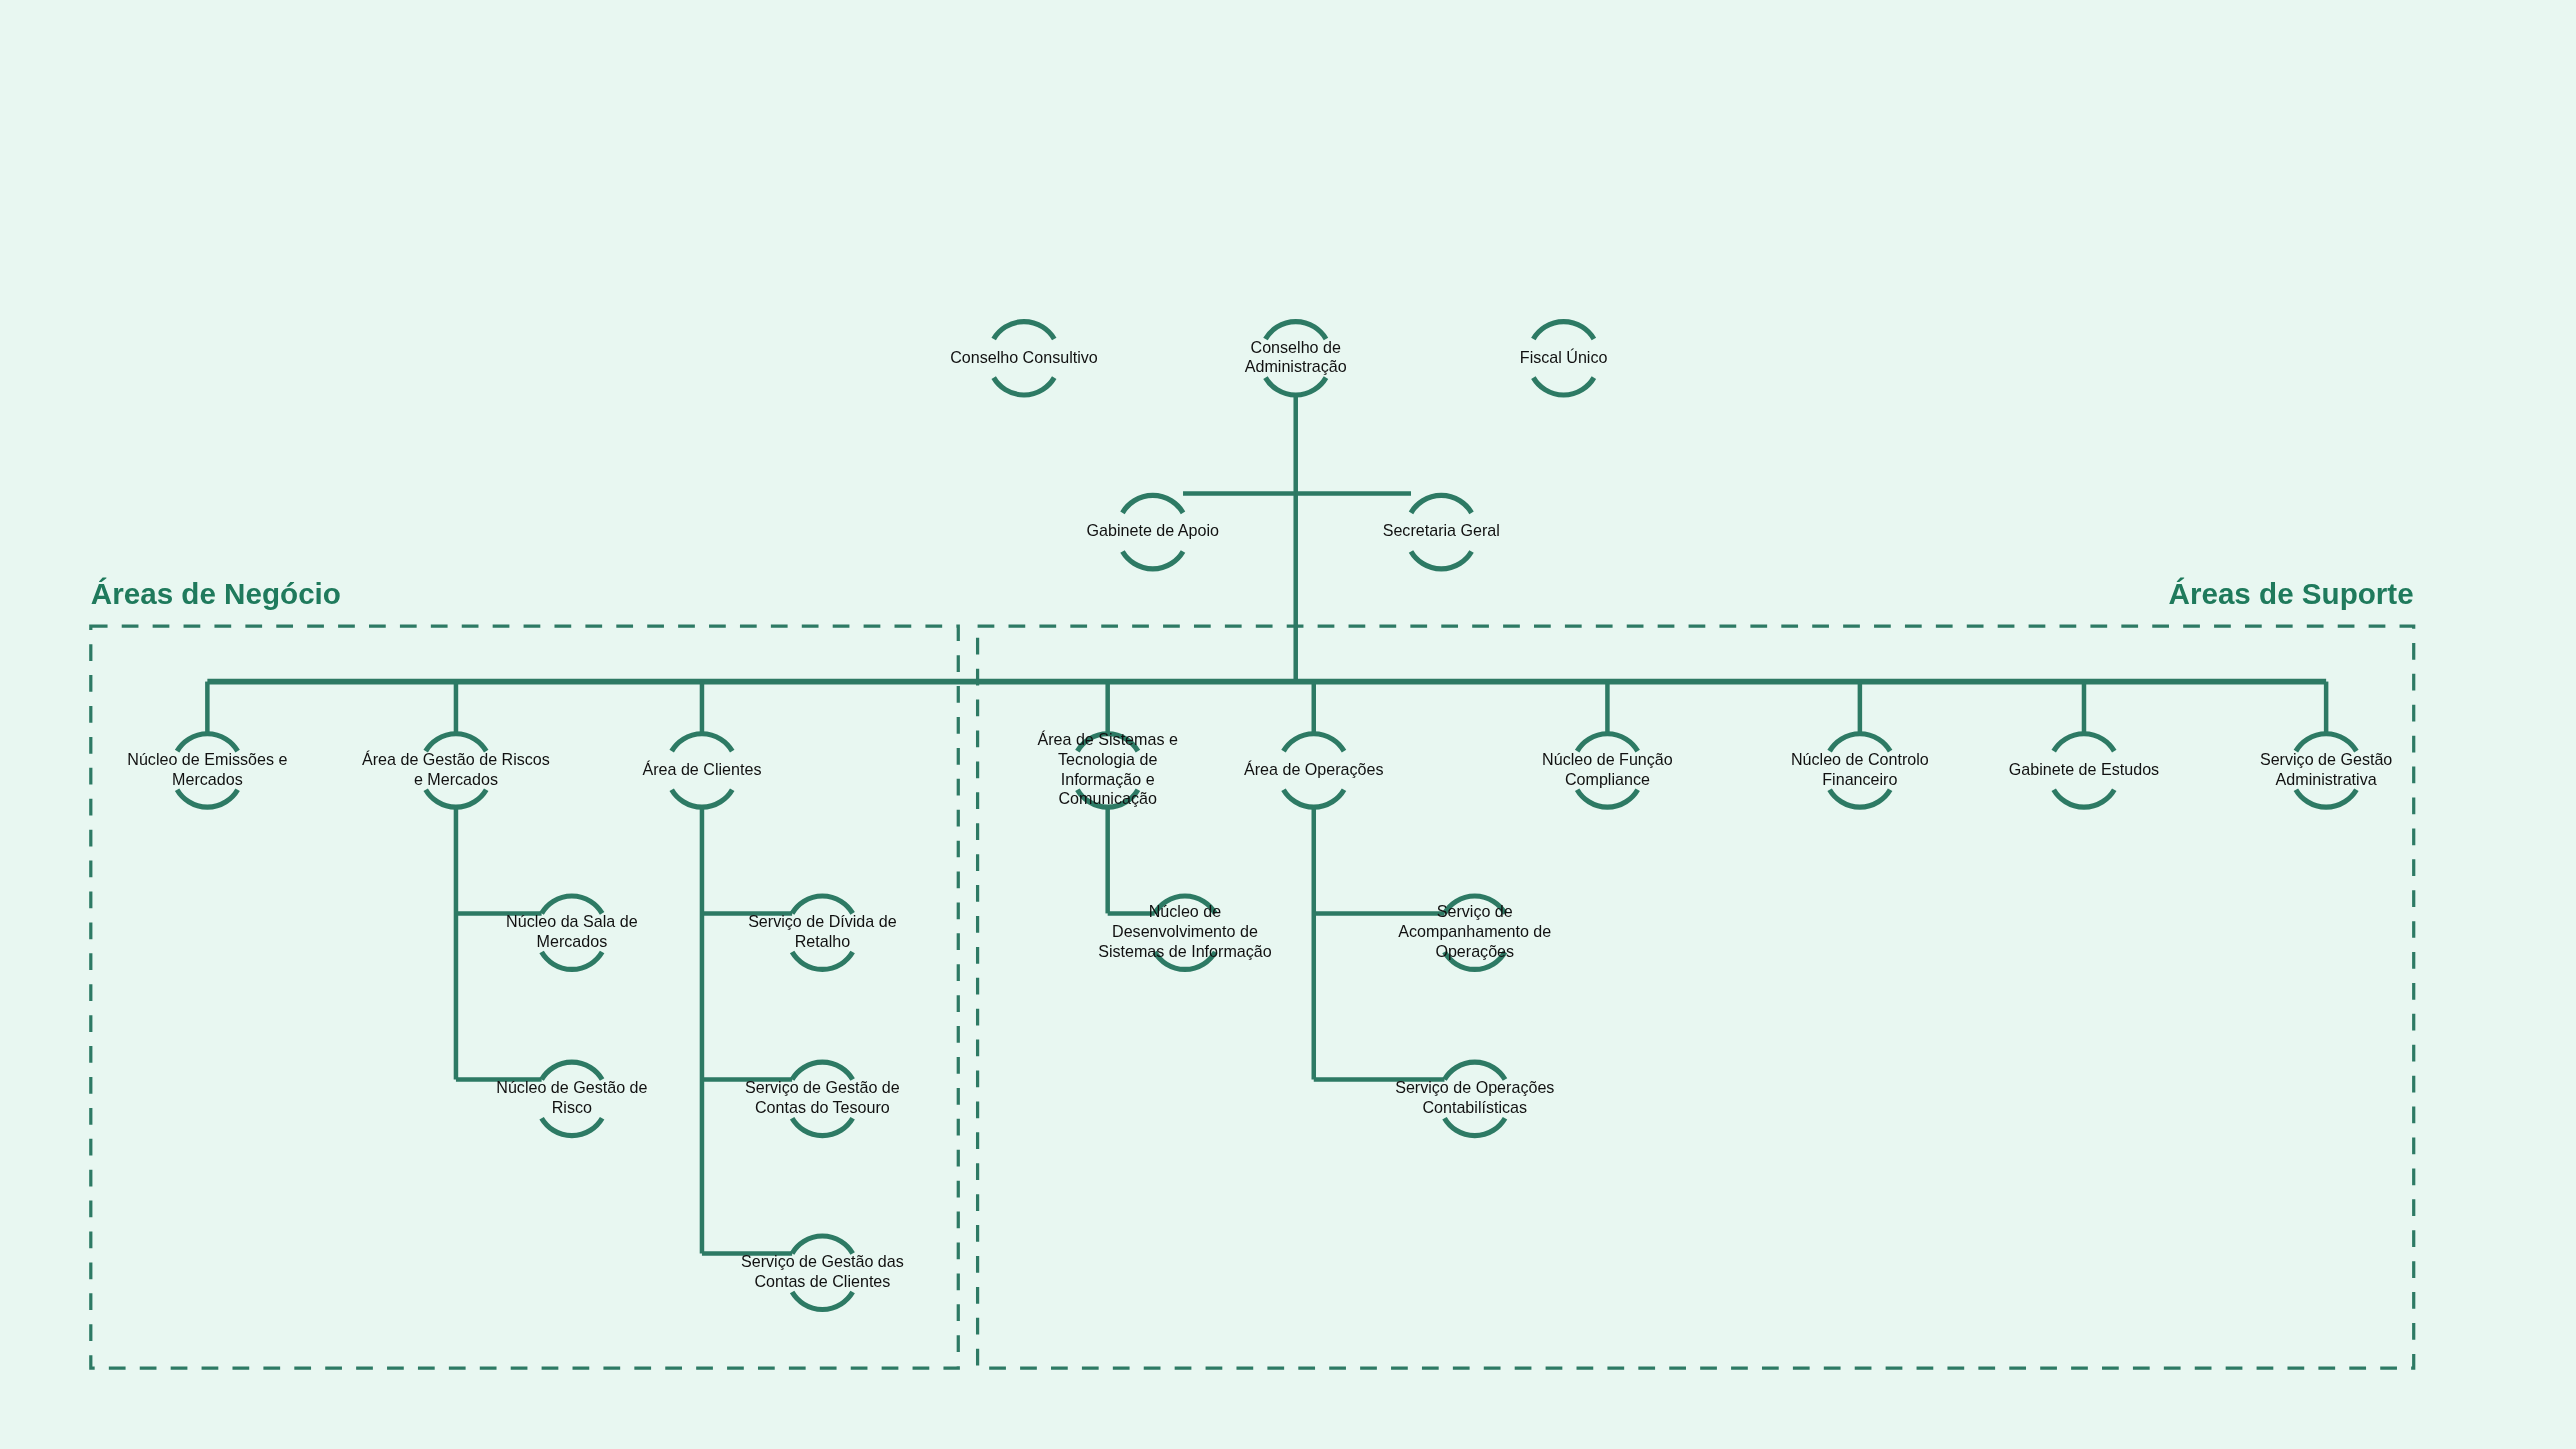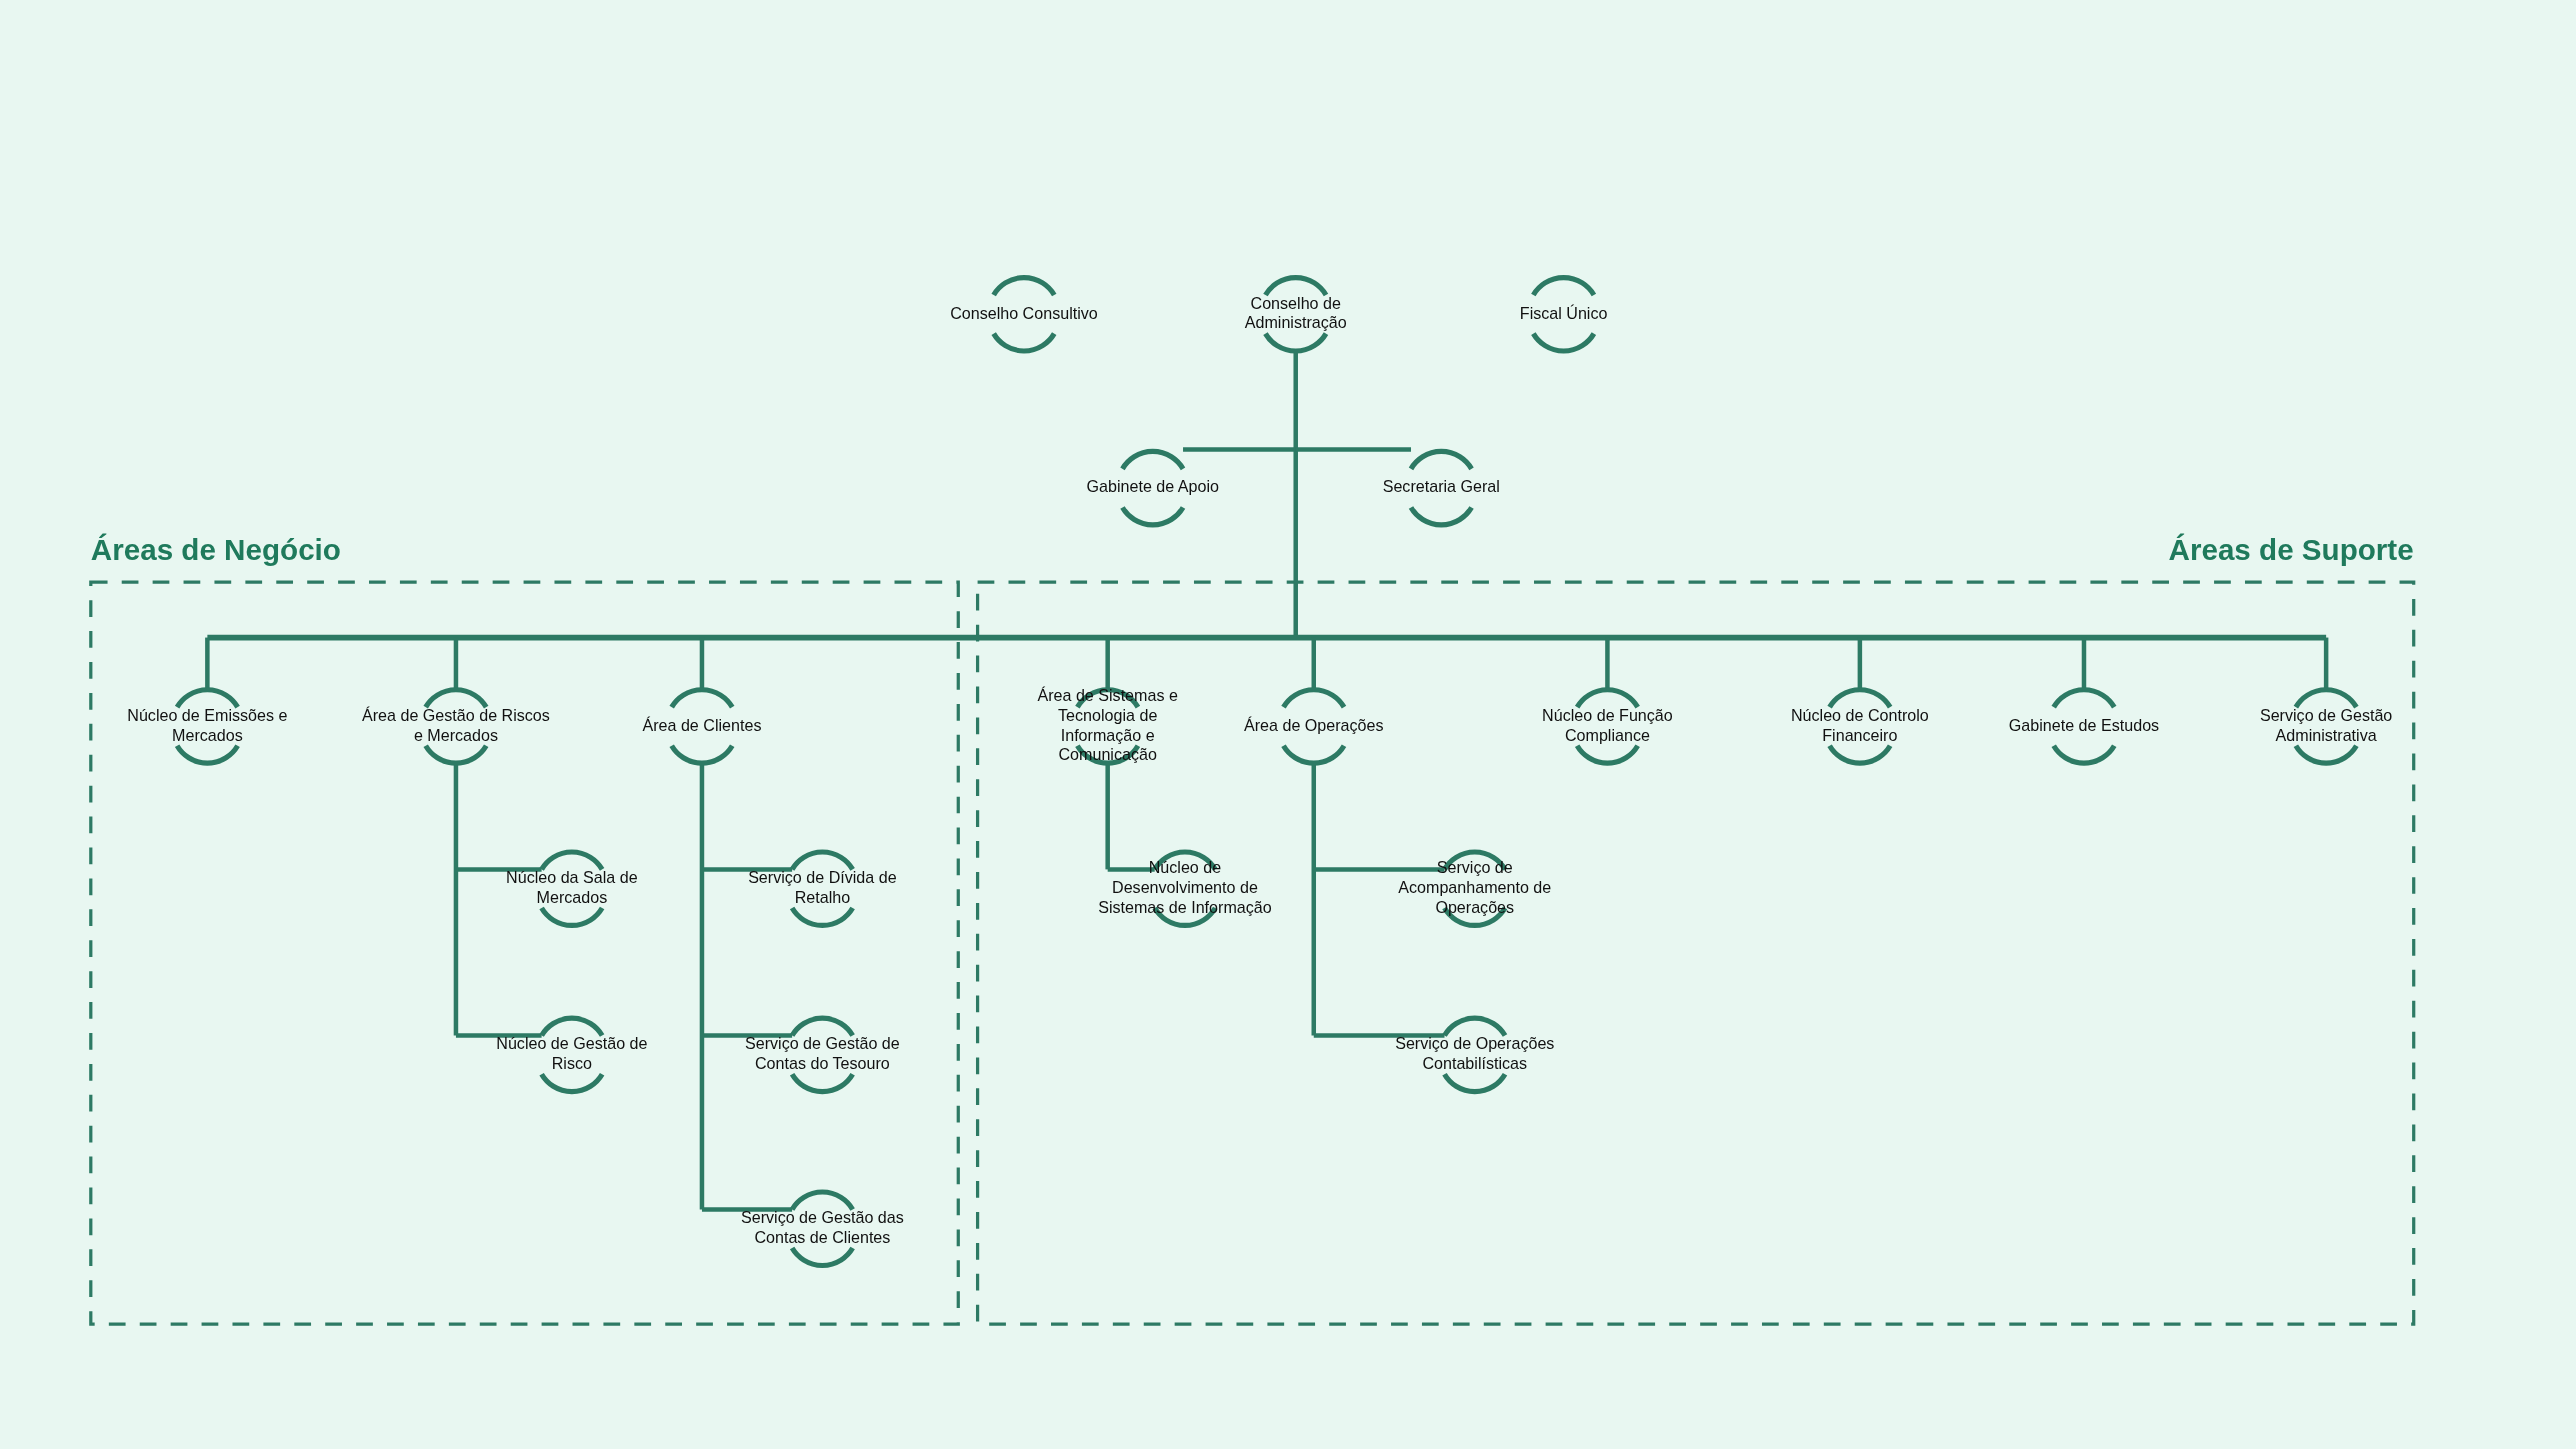--- a/index.html
+++ b/index.html
@@ -12,20 +12,21 @@
     width: 2576px;
     height: 1449px;
     overflow: hidden;
     font-family: "Liberation Sans", "DejaVu Sans", sans-serif;
   }
   #chart-root {
     position: relative;
     width: 2576px;
     height: 1076px;
     background: #ef4444;
+    margin-top: 44px;
   }
   svg.org-svg {
     position: absolute;
     top: 0;
     left: 0;
     width: 2576px;
     height: 1449px;
     display: block;
   }
   .node-label {

